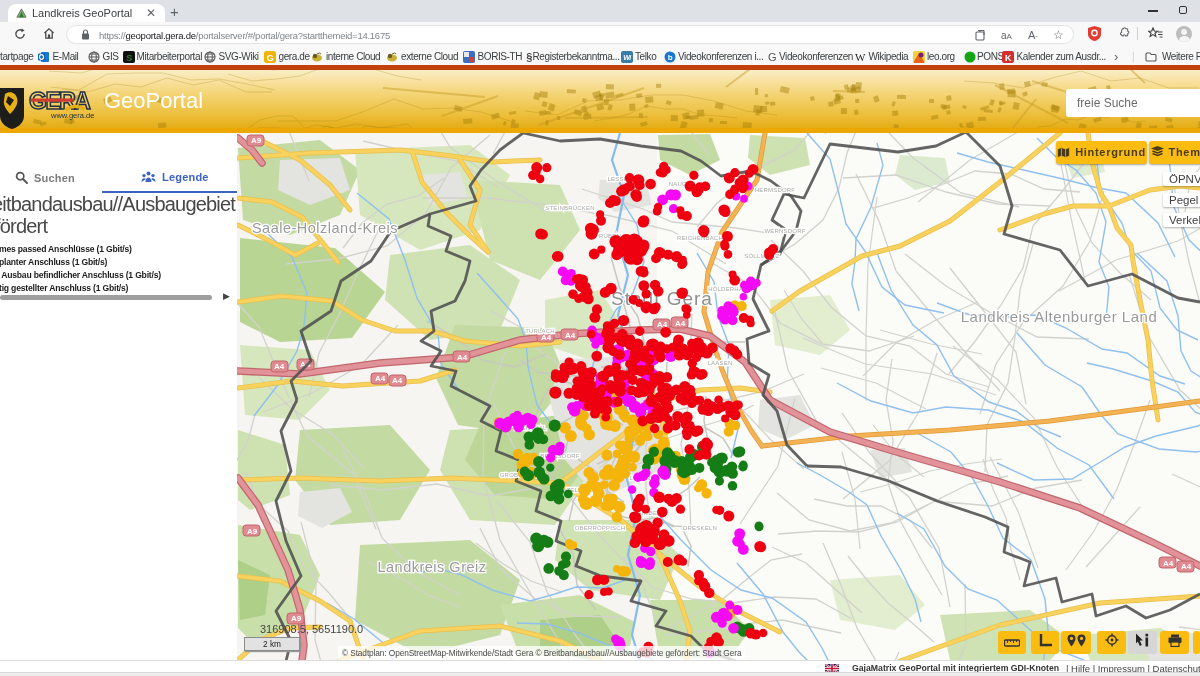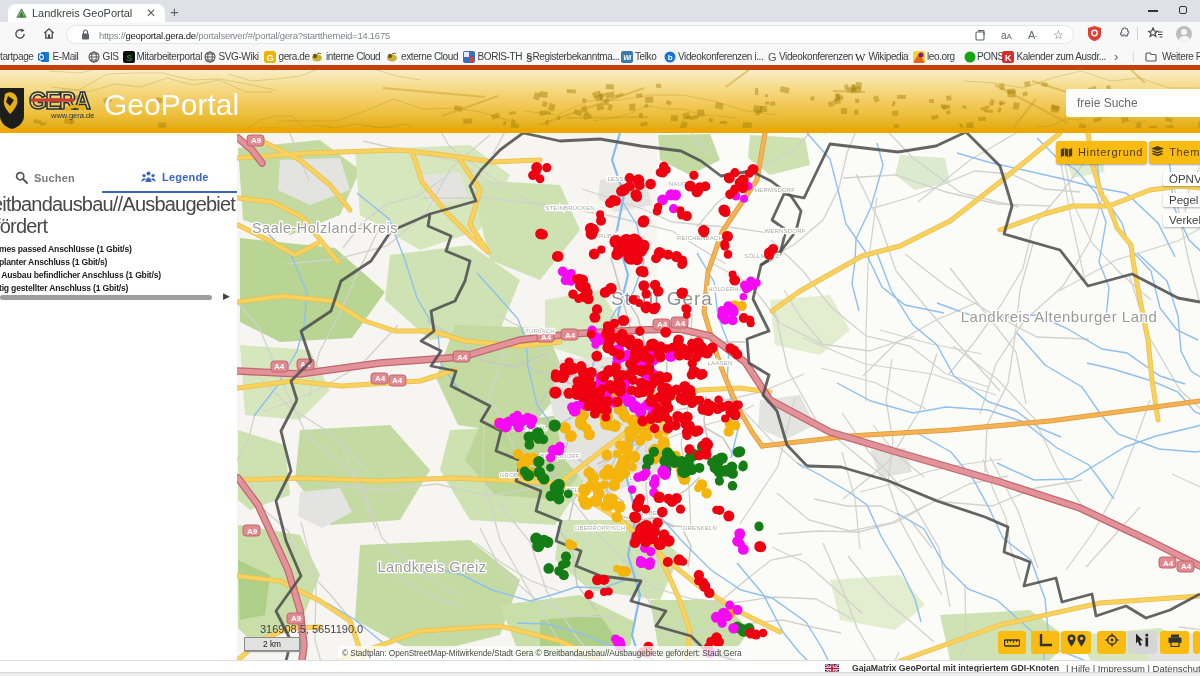--- a/index.html
+++ b/index.html
@@ -30,37 +30,37 @@
 #avatar:after { content:""; position:absolute; left:2.5px; top:10px; width:11px; height:8px; border-radius:50%; background:#f5f5f5; }
 
 #bookmarks { position:absolute; left:0; top:46px; width:1200px; height:24px; background:#f8f8f8; border-bottom:5px solid #c2410c; font-size:10px; letter-spacing:-0.4px; color:#3c4043; }
 #bookmarks .bm { position:absolute; top:5px; white-space:nowrap; }
 #bookmarks .bi { display:inline-block; width:12px; height:12px; vertical-align:-2px; margin-right:4px; border-radius:2px; }
 
 
 #banner { position:absolute; left:0; top:70px; width:1200px; height:63px; background:linear-gradient(#f9eec6 0%, #f4d475 38%, #ecbe3a 72%, #e1a60a 100%); overflow:hidden; }
 #banner .strip { position:absolute; left:0; bottom:0; width:1200px; height:5px; background:#eca800; }
 #gerlogo { position:absolute; left:28px; top:18px; }
-#geoportal { position:absolute; left:104px; top:18px; font-size:30px; color:#fff; letter-spacing:0px; }
+#geoportal { position:absolute; left:104px; top:18px; font-size:22px; color:#fff; letter-spacing:0px; }
 #searchbox { position:absolute; left:1066px; top:19px; width:140px; height:28px; background:#fff; border-radius:3px; }
 #searchbox span { position:absolute; left:11px; top:7px; font-size:12px; color:#6b6b6b; }
 
 
 #sidebar { position:absolute; left:0; top:133px; width:237px; height:528px; background:#fff;margin-top:28px; }
 #stab1 { position:absolute; left:15px; top:10px; color:#7b7b7b; font-size:11px; letter-spacing:0.2px; font-weight:bold; }
 #stab2 { position:absolute; left:141px; top:10px; color:#3c64c0; font-size:11px; letter-spacing:0.2px; font-weight:bold; }
 #sunderline { position:absolute; left:102px; top:30px; width:135px; height:2px; background:#3c64c0; }
 #sheading { position:absolute; left:-8px; top:33px; width:248px; font-size:20px; line-height:21.5px; color:#484848; letter-spacing:-0.8px; white-space:nowrap; overflow:hidden; }
 #slegend { position:absolute; left:-1px; top:82px; font-size:8.6px; font-weight:bold; letter-spacing:-0.2px; color:#1c1c1c; line-height:13px; white-space:nowrap; }
 #sscroll { position:absolute; left:0px; top:134px; width:212px; height:5px; border-radius:3px; background:#9e9e9e; }
 #sarrow { position:absolute; left:223px; top:130px; font-size:9px; color:#444; }
 
 
 #map { position:absolute; left:237px; top:133px; width:963px; height:528px; }
-.mapbtn { position:absolute; height:23px; background:#fbbc12; border-radius:3px; box-shadow:0 1px 2px rgba(0,0,0,.35); color:#4b3c17; font-size:11px; font-weight:normal; letter-spacing:0.7px; line-height:23px; text-align:center; white-space:nowrap; overflow:hidden; }
+.mapbtn { position:absolute; height:23px; background:#fbbc12; border-radius:3px; box-shadow:0 1px 2px rgba(0,0,0,.35); color:#4b3c17; font-size:11px; font-weight:bold; letter-spacing:0.7px; line-height:23px; text-align:center; white-space:nowrap; overflow:hidden; }
 .whitebtn { position:absolute; height:14px; background:#fff; border-radius:2px 0 0 2px; box-shadow:0 1px 2px rgba(0,0,0,.3); color:#3f3f3f; font-size:11.5px; line-height:14px; padding:0 6px; }
 .toolbtn { position:absolute; top:631px; width:28px; height:23px; background:#fbbc12; border-radius:3px; color:#333; text-align:center; font-size:13px; line-height:23px; }
 #coords { position:absolute; left:246px; top:623px; font-size:11px; color:#444;margin-left:14px; }
 #scalebar { position:absolute; left:244px; top:637px; width:56px; height:14px; background:#e2e2e2; border:1px solid #8a8a8a; box-shadow:1px 1px 1px #999; font-size:8.3px; text-align:center; line-height:13px; color:#222; }
 #attrib { position:absolute; left:338px; top:646px; height:14px; background:rgba(255,255,255,.78); font-size:8.3px; letter-spacing:-0.1px; color:#4a4a4a; padding:0 4px; line-height:14px; white-space:nowrap; }
 
 
 #footer { position:absolute; left:0; top:660px; width:1200px; height:12px; background:#fff; border-top:1px solid #ddd; font-size:9.5px; color:#333; }
 #footer2 { position:absolute; left:0; top:672px; width:1200px; height:4px; background:#ededed; border-top:1px solid #d9d9d9; }
 </style>

